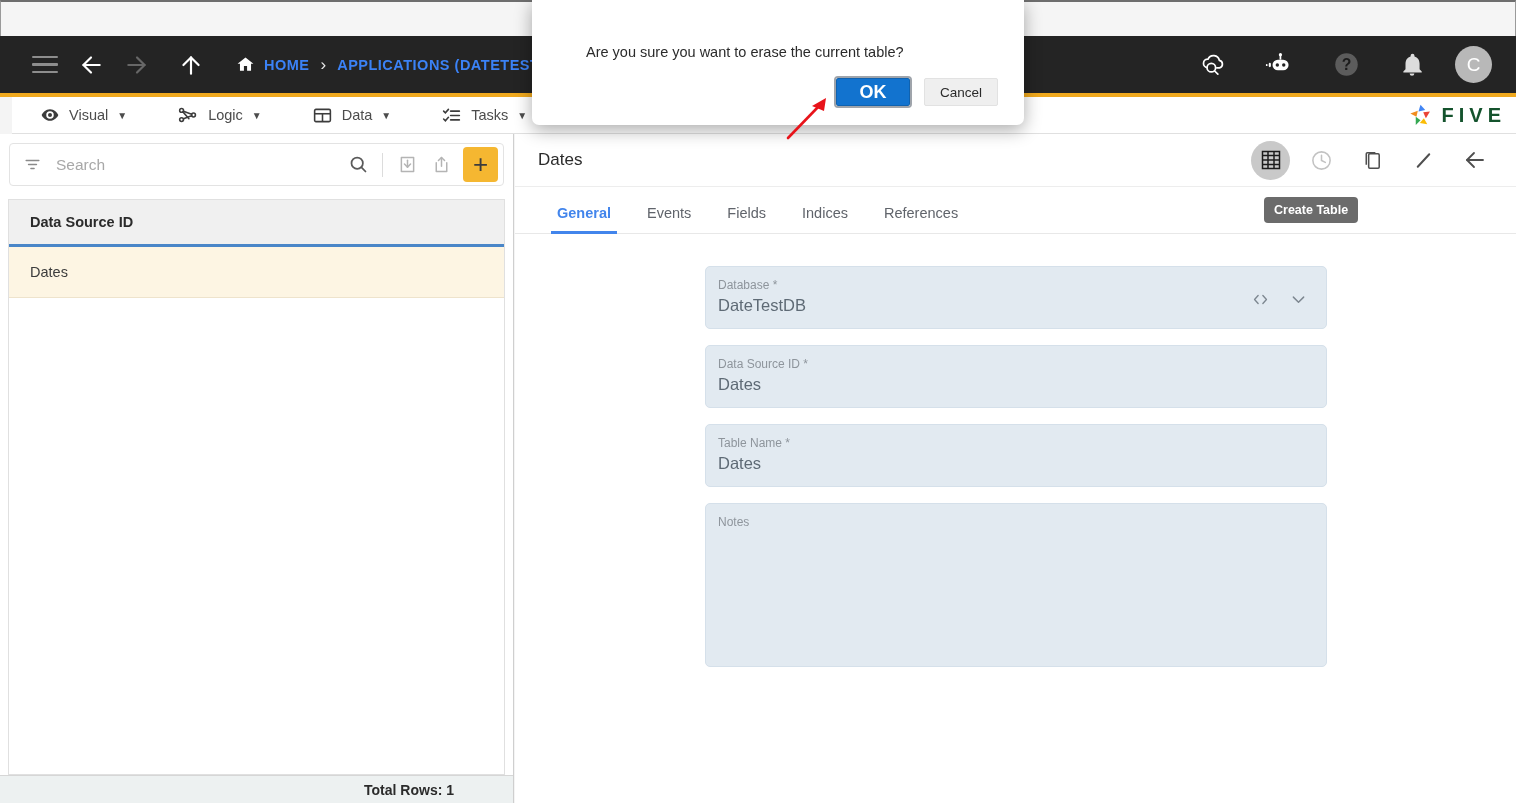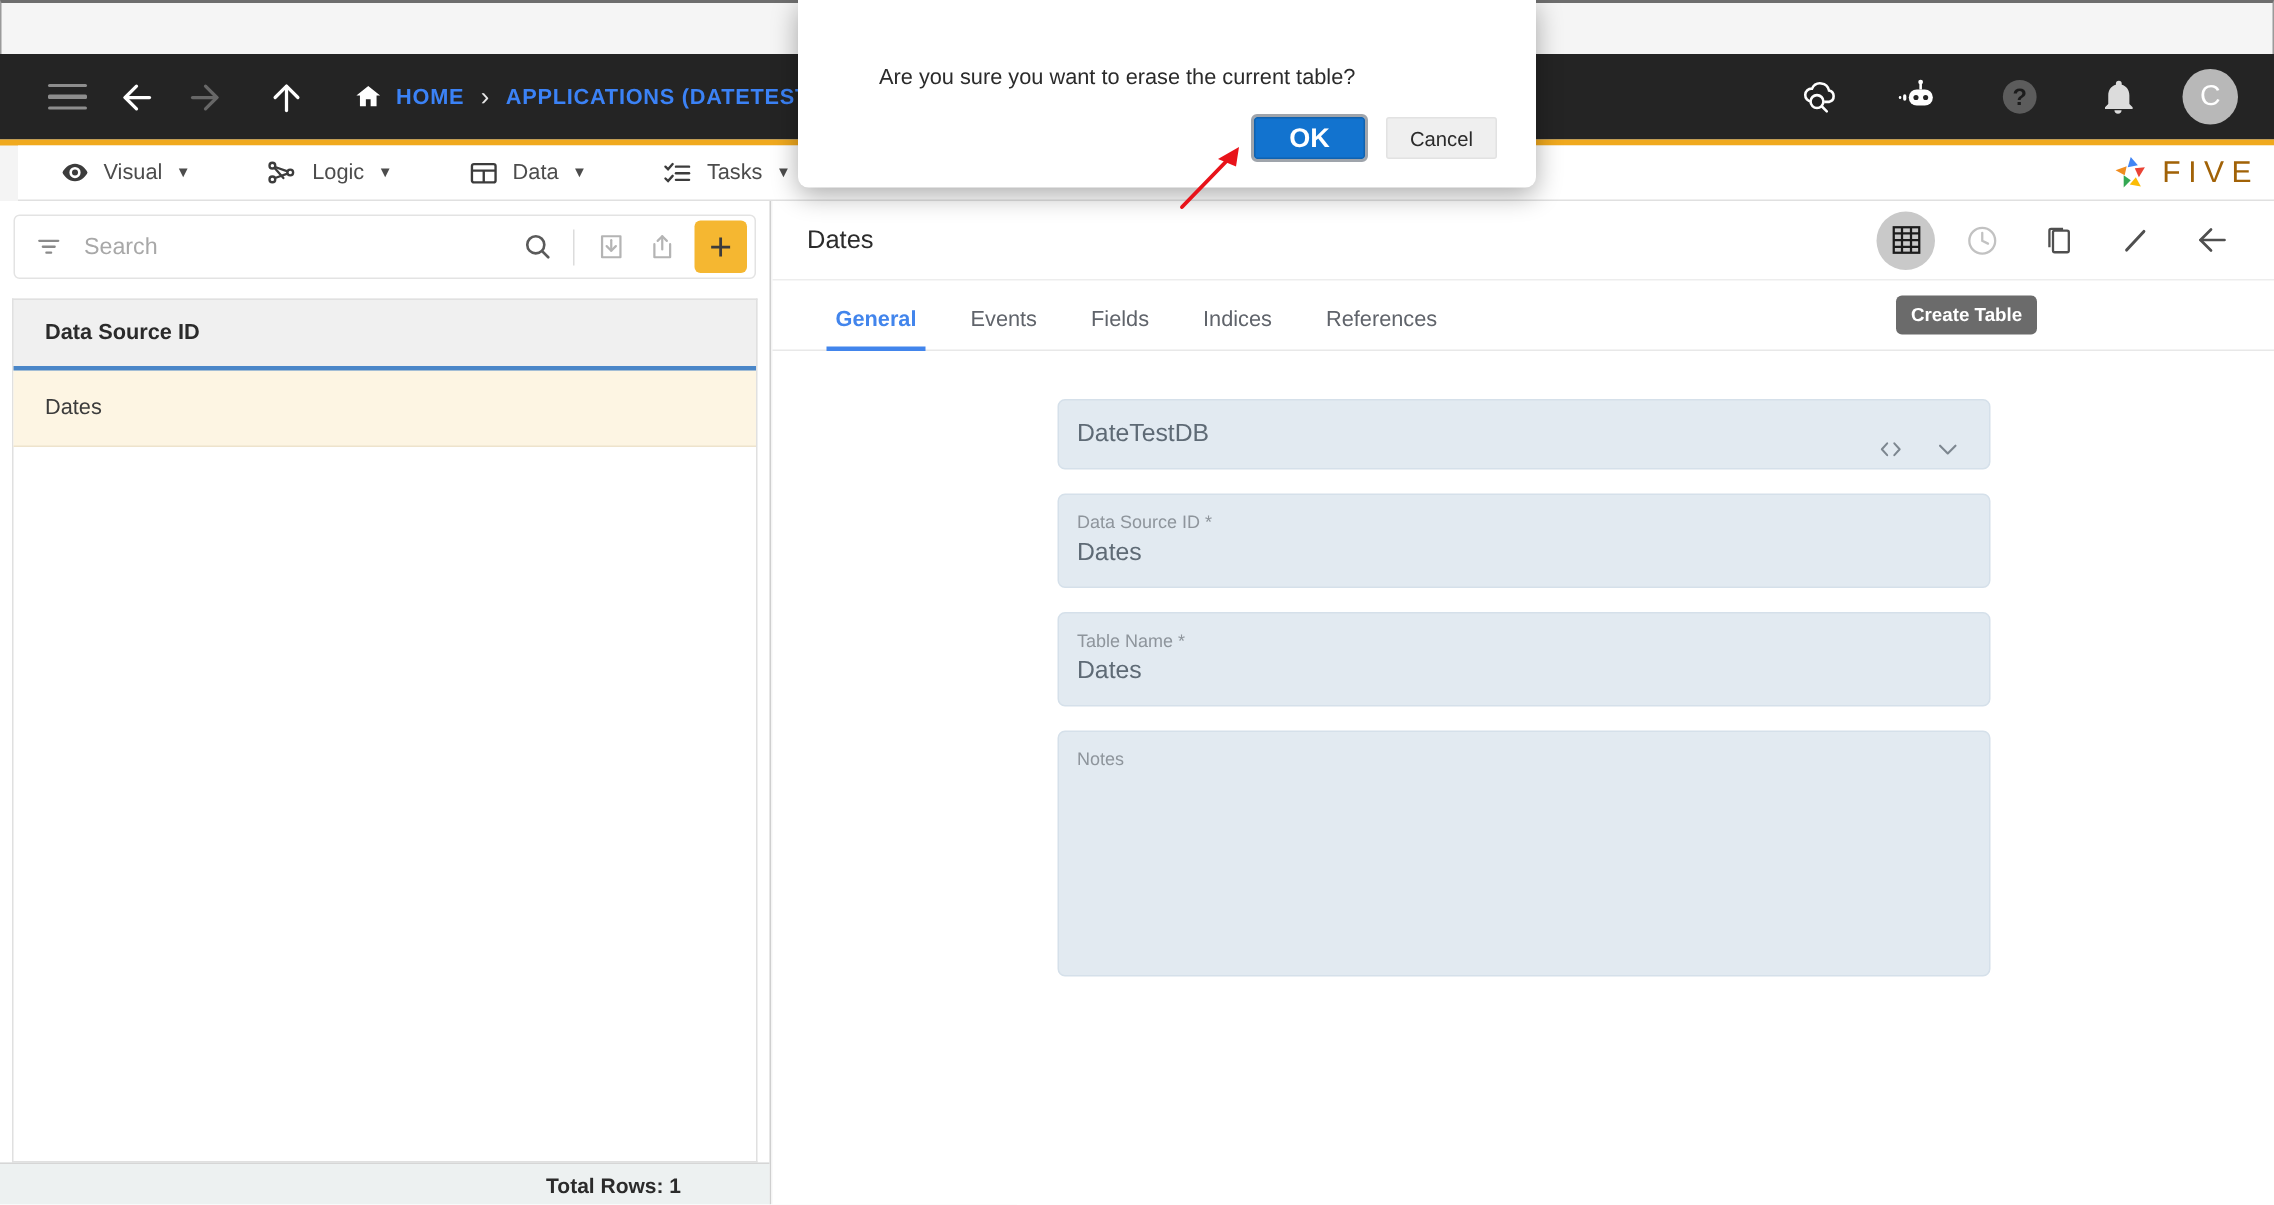--- a/index.html
+++ b/index.html
@@ -59,21 +59,21 @@
     display: flex; align-items: center; gap: 9px; padding: 0 14px;
     height: 36px; color: #4c4c4c; font-size: 14.5px;
   }
   .menu-item:first-child { margin-left: 14px; }
   .menu-caret { font-size: 10px; color: #4c4c4c; }
   .five-logo {
     margin-left: auto; display: flex; align-items: center; gap: 8px;
     padding-right: 22px;
   }
   .five-word {
-    font-size: 20px; letter-spacing: 5px; color: #a16207; font-weight: 400;
+    font-size: 20px; letter-spacing: 5px; color: #14532d; font-weight: 700;
   }
 
   
   .left-panel {
     position: absolute; left: 0; top: 134px; width: 514px; height: 669px;
     background: #fff; border-right: 1px solid #cfcfcf;
     display: flex; flex-direction: column;
   }
   .search-row {
     margin: 9px 9px 0 9px; height: 43px; border: 1px solid #e3e3e3;
@@ -425,20 +425,21 @@
       <div class="tab">Events</div>
       <div class="tab">Fields</div>
       <div class="tab">Indices</div>
       <div class="tab">References</div>
     </div>
 
     <div class="form-area">
       <div class="form-col">
 
         <div class="field">
+          <div class="field-label">Database *</div>
           <div class="field-value">DateTestDB</div>
           <div class="field-icons">
             <span>
               <svg width="19" height="19" viewBox="0 0 24 24" fill="none" stroke="#7d8790" stroke-width="1.7" stroke-linecap="round" stroke-linejoin="round">
                   <polyline points="9 7 4.5 12 9 17"></polyline>
                   <polyline points="15 7 19.5 12 15 17"></polyline>
                 </svg>
             </span>
             <span>
               <svg width="19" height="19" viewBox="0 0 24 24" fill="none" stroke="#7d8790" stroke-width="1.8" stroke-linecap="round" stroke-linejoin="round">

